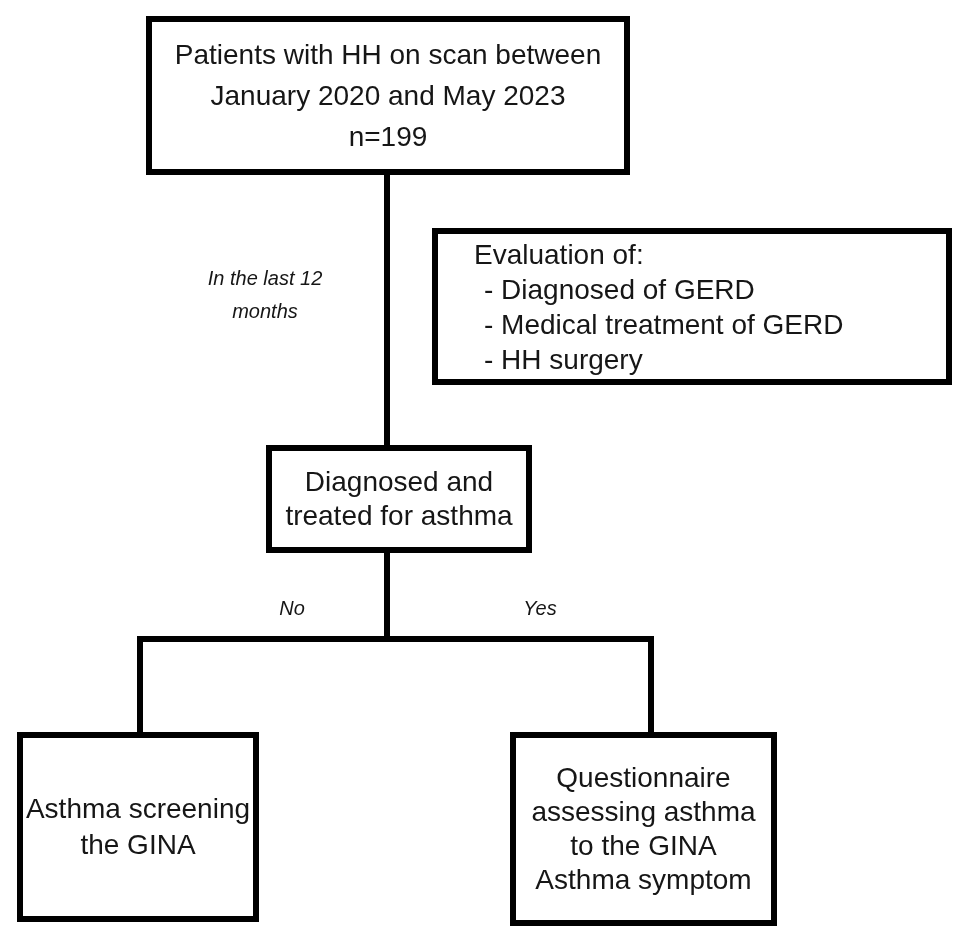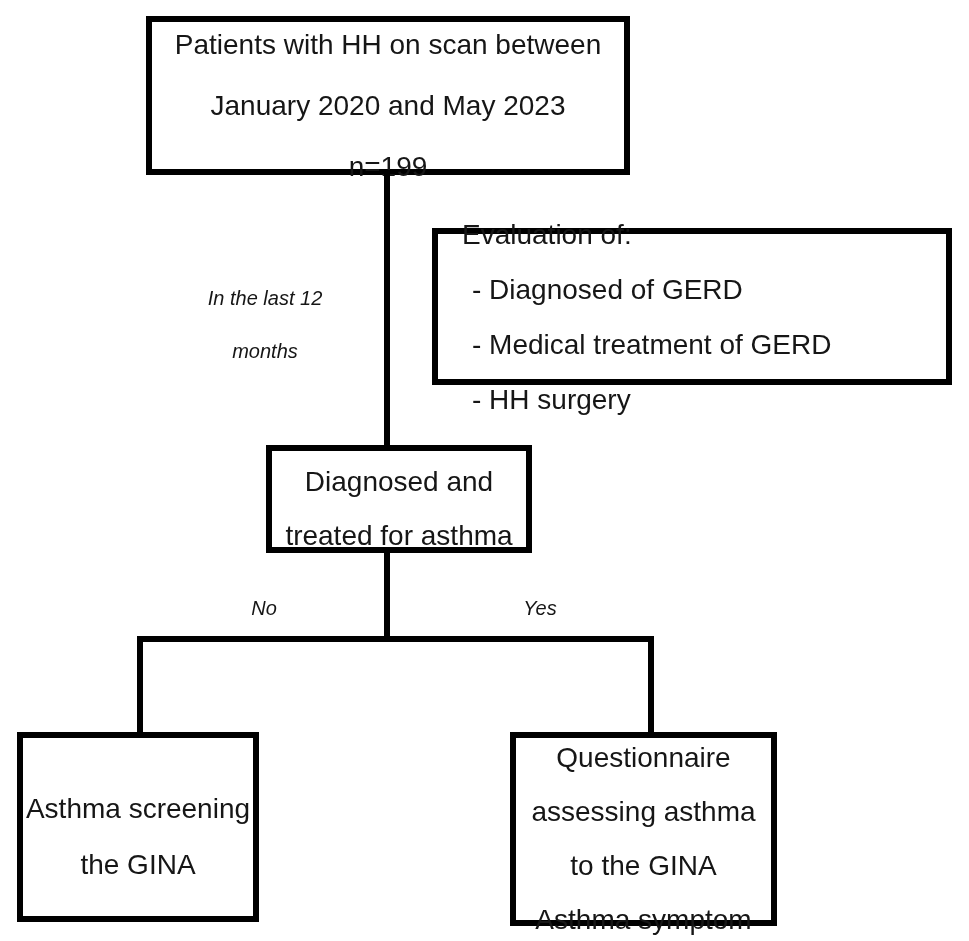--- a/index.html
+++ b/index.html
@@ -25,52 +25,51 @@
     flex-direction: column;
     justify-content: center;
     font-size: 28px;
   }
   .box.center {
     align-items: center;
     text-align: center;
   }
   .ln {
     white-space: nowrap;
-    margin-top: 20px;
   }
   .connector {
     position: absolute;
     background: #000000;
   }
   .flow-label {
     position: absolute;
     font-size: 20px;
     font-style: italic;
     text-align: center;
     white-space: nowrap;
   }
 
   
   #top-box        { left: 146px; top: 16px;  width: 484px; height: 159px; line-height: 41px; }
-  #eval-box       { left: 432px; top: 228px; width: 520px; height: 157px; align-items: flex-start; text-align: left; padding-left: 24px; line-height: 35px; }
+  #eval-box       { left: 432px; top: 228px; width: 520px; height: 157px; align-items: flex-start; text-align: left; padding-left: 36px; line-height: 35px; }
   #eval-box .ln + .ln { margin-left: 10px; }
   #diagnosed-box  { left: 266px; top: 445px; width: 266px; height: 108px; line-height: 34px; }
   #no-outcome-box { left: 17px;  top: 732px; width: 242px; height: 190px; line-height: 36px; }
   #yes-outcome-box{ left: 510px; top: 732px; width: 267px; height: 194px; line-height: 34px; }
 
   
   #conn-top-vertical   { left: 384px; top: 170px; width: 6px; height: 278px; }
   #conn-mid-vertical   { left: 384px; top: 550px; width: 6px; height: 92px; }
   #conn-branch-horiz   { left: 137px; top: 636px; width: 517px; height: 6px; }
   #conn-left-leg       { left: 137px; top: 636px; width: 6px; height: 100px; }
   #conn-right-leg      { left: 648px; top: 636px; width: 6px; height: 100px; }
 
   
   #timeframe-label { left: 145px; top: 262px; width: 240px; line-height: 33px; }
-  #no-label        { left: 224px; top: 597px; width: 80px; text-align: center; }
+  #no-label        { left: 252px; top: 597px; width: 80px; text-align: center; }
   #yes-label       { left: 500px; top: 597px; width: 80px; }
 </style>
 </head>
 <body>
 
 <div class="canvas">
 
   <div class="box center" id="top-box">
     <div class="ln">Patients with HH on scan between</div>
     <div class="ln">January 2020 and May 2023</div>

